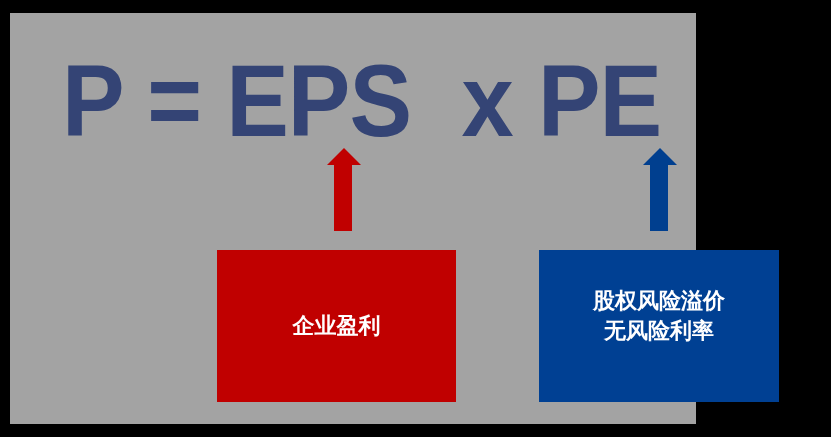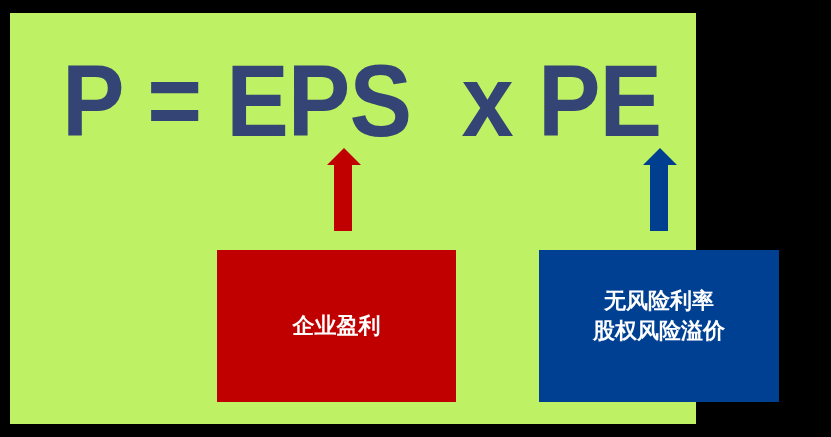--- a/index.html
+++ b/index.html
@@ -1,17 +1,17 @@
 <!DOCTYPE html>
 <html><head>
 <meta charset="utf-8">
 <style>
   html, body { margin:0; padding:0; }
   body { width:831px; height:437px; background:#000; position:relative; overflow:hidden; font-family:"Liberation Sans", sans-serif; }
-  .canvas { position:absolute; left:10px; top:13px; width:686px; height:411px; background:#bef264; }
+  .canvas { position:absolute; left:10px; top:13px; width:686px; height:411px; background:#a3a3a3; }
   .formula { position:absolute; top:38px; height:100px; font-family:"Liberation Sans", sans-serif; font-weight:700; color:#344475; font-size:102px; line-height:100px; letter-spacing:-1px; transform:scaleX(0.92); transform-origin:left top; white-space:pre; }
   .arrow { position:absolute; }
   .box { position:absolute; display:flex; align-items:center; justify-content:center; text-align:center; color:#fff; font-family:"DejaVu Sans", sans-serif; font-weight:700; font-size:22px; line-height:30px; }
   .box .line { display:block; }
 </style>
 </head>
 <body>
 
 <div class="canvas">
 
@@ -26,18 +26,18 @@
   </svg>
 
   <div class="box" style="left:207px; top:237px; width:239px; height:152px; background:#C00000;">
     <div>
       <span class="line">企业盈利</span>
     </div>
   </div>
 
   <div class="box" style="left:529px; top:237px; width:240px; height:152px; background:#004093;">
     <div style="margin-top:-20px;">
+      <span class="line">股权风险溢价</span>
       <span class="line">无风险利率</span>
-      <span class="line">股权风险溢价</span>
     </div>
   </div>
 
 </div>
 
 </body></html>

